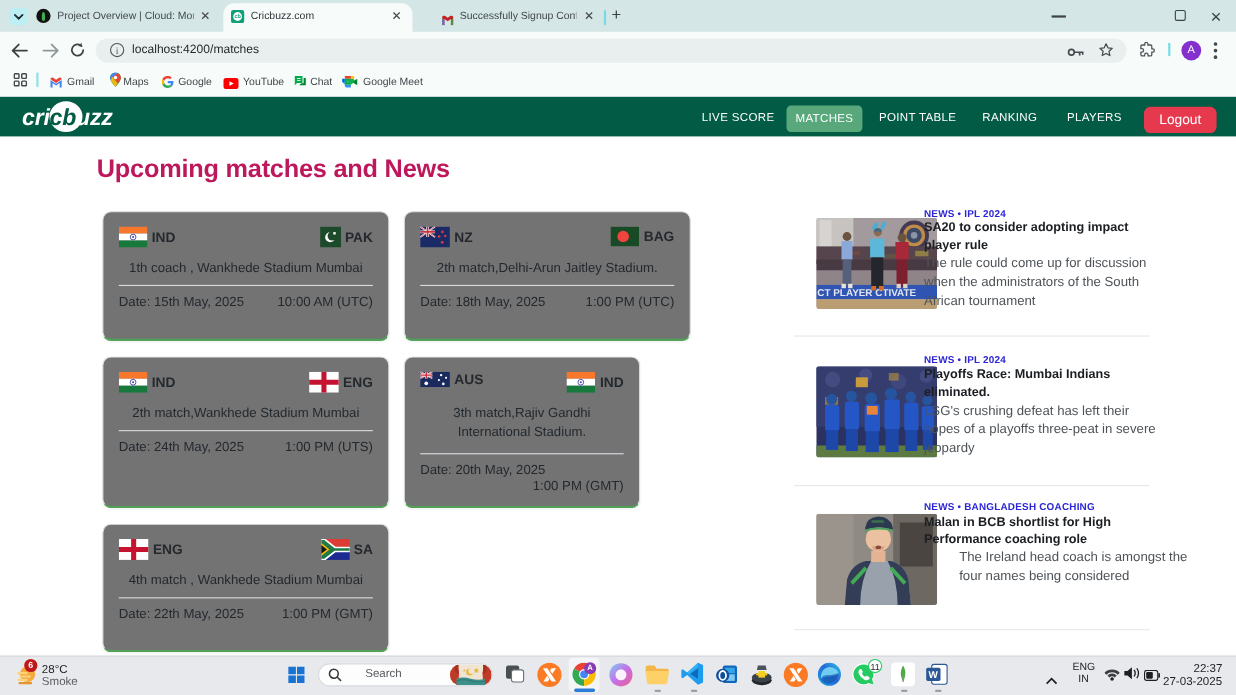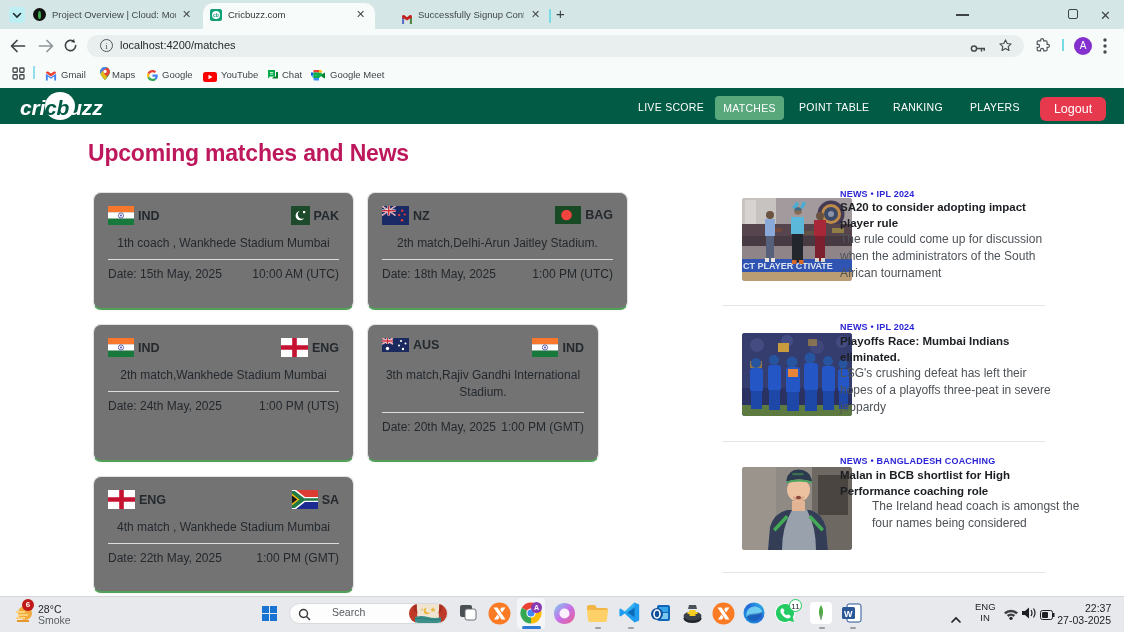--- a/index.html
+++ b/index.html
@@ -274,21 +274,21 @@
           <rect width="27" height="19" fill="#fdfdfd"></rect>
           <path d="M13.5 0v19M0 9.5h27" stroke="#c51230" stroke-width="4.6"></path>
         </svg>
       </div>
   </div>
   <div class="desc">2th match,Wankhede Stadium Mumbai</div>
   <div class="cardhr" style="top:66px;"></div>
   <div class="daterow" style="top:74px;">Date: 24th May, 2025<span class="t">1:00 PM (UTS)</span></div>
 </div>
 
-<div class="card abs" style="left:367px;top:324px;width:232px;height:138px;">
+<div class="card abs" style="left:367px;top:324px;width:215px;height:138px;">
   <div class="teams">
     <div class="team">
         <svg class="flag" width="27" height="14" viewBox="0 0 27 14">
           <rect width="27" height="14" fill="#1a2a5e"></rect>
           <g>
             <path d="M0 0l11 6M11 0L0 6" stroke="#fff" stroke-width="1.5"></path>
             <path d="M0 0l11 6M11 0L0 6" stroke="#cc2b37" stroke-width="0.6"></path>
             <path d="M5.5 0v6M0 3h11" stroke="#fff" stroke-width="2.4"></path>
             <path d="M5.5 0v6M0 3h11" stroke="#cc2b37" stroke-width="1.3"></path>
           </g>

